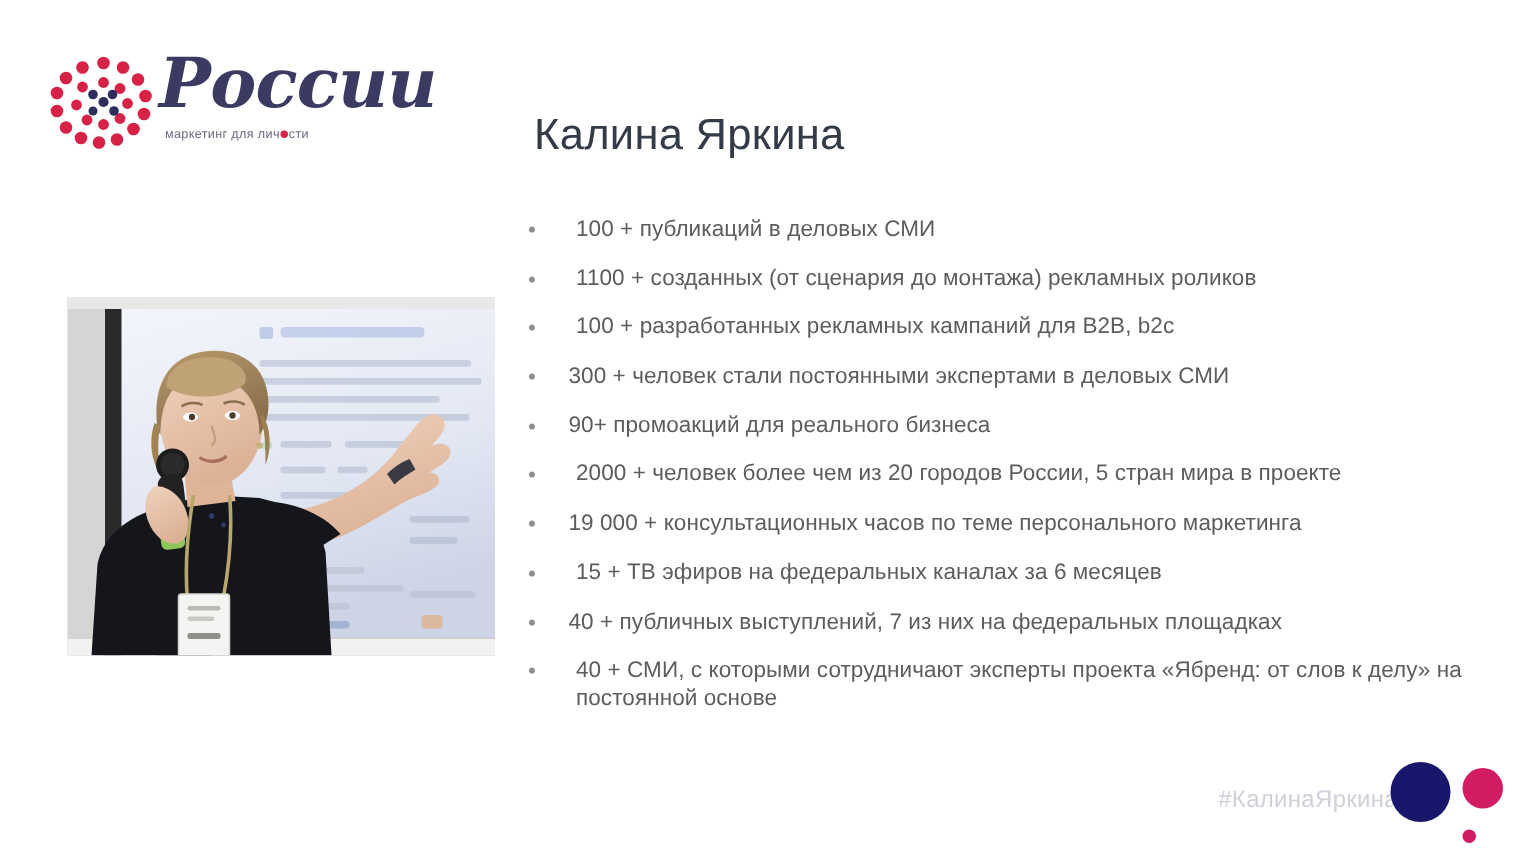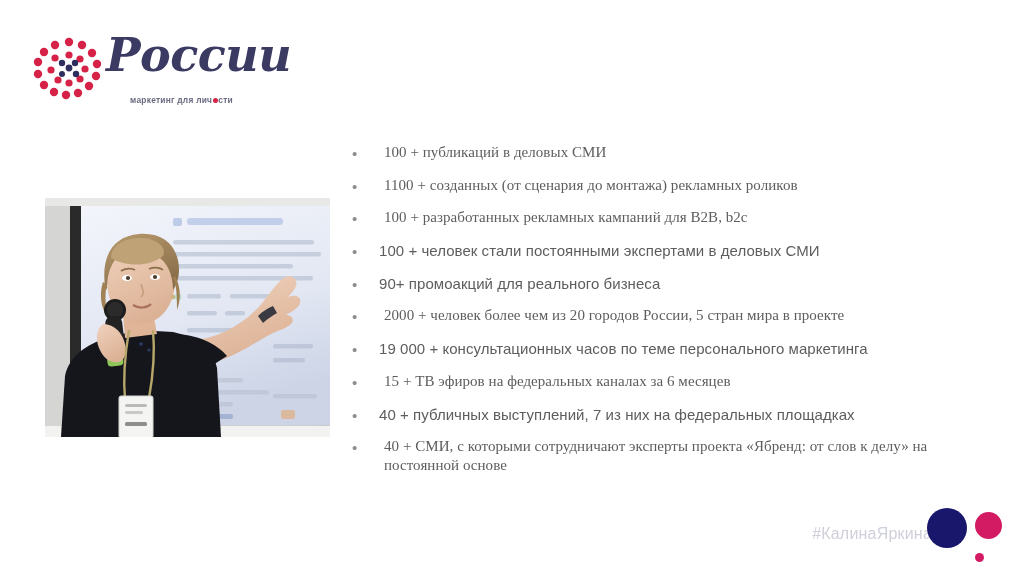--- a/index.html
+++ b/index.html
@@ -44,28 +44,27 @@
     font-style: italic;
     font-weight: bold;
     font-size: 46px;
     letter-spacing: -0.5px;
     color: #3a3a63;
     white-space: nowrap;
   }
   .logo-tagline {
     position: absolute;
     left: 82px;
-    top: 65px;
+    top: 54px;
     width: 143px;
-    text-align: center;
+    text-align: left;
     font-size: 8.4px;
     letter-spacing: 0.25px;
     color: #6a6a80;
     white-space: nowrap;
-    font-weight: bold;
   }
   .logo-tagline .dot-o {
     display: inline-block;
     width: 5px;
     height: 5px;
     border-radius: 50%;
     background: #d62246;
     vertical-align: 0px;
     margin: 0 0.5px;
   }
@@ -113,21 +112,21 @@
     font-size: 15px;
     line-height: 1.28;
     padding-top: 1px;
   }
   .bullet-text {
     flex: 1 1 auto;
     font-size: 15px;
     color: #5d5d5d;
     letter-spacing: 0.05px;
   }
-  .bullet-text.indented { padding-left: 5px; font-family: Liberation Serif, serif; }
+  .bullet-text.indented { padding-left: 5px; }
 
   
   .hashtag {
     position: absolute;
     right: 92px;
     bottom: 31px;
     font-size: 16px;
     color: #cfd0da;
     letter-spacing: 0.2px;
     white-space: nowrap;
@@ -312,41 +311,42 @@
       <rect x="80" y="206" width="22" height="3" rx="1.5" fill="#b9b9b6"></rect>
       <rect x="80" y="213" width="18" height="3" rx="1.5" fill="#c8c8c4"></rect>
       <rect x="80" y="224" width="22" height="4" rx="1.5" fill="#8e8e8a"></rect>
 
       <circle cx="128" cy="99" r="2.2" fill="#c9b37e"></circle>
       <circle cx="96" cy="146" r="1.8" fill="#2c3d66"></circle>
       <circle cx="104" cy="152" r="1.6" fill="#2c3d66"></circle>
     </svg>
   </div>
 
+  <div class="page-title">Калина Яркина</div>
 
   <div class="bullets">
 
     <div class="bullet-row">
       <div class="bullet-mark">•</div>
       <div class="bullet-text indented">100 + публикаций в деловых СМИ</div>
     </div>
 
     <div class="bullet-row">
       <div class="bullet-mark">•</div>
       <div class="bullet-text indented">1100 + созданных (от сценария до монтажа) рекламных роликов</div>
     </div>
 
     <div class="bullet-row">
       <div class="bullet-mark">•</div>
       <div class="bullet-text indented">100 + разработанных рекламных кампаний для B2B, b2c</div>
     </div>
 
     <div class="bullet-row">
       <div class="bullet-mark">•</div>
-      <div class="bullet-text">100 + человек стали постоянными экспертами в деловых СМИ</div>
+      <div class="bullet-text">300 + человек стали постоянными экспертами в деловых СМИ</div>
     </div>
 
     <div class="bullet-row">
       <div class="bullet-mark">•</div>
       <div class="bullet-text">90+ промоакций для реального бизнеса</div>
     </div>
 
     <div class="bullet-row">
       <div class="bullet-mark">•</div>
       <div class="bullet-text indented">2000 + человек более чем из 20 городов России, 5 стран мира в проекте</div>

